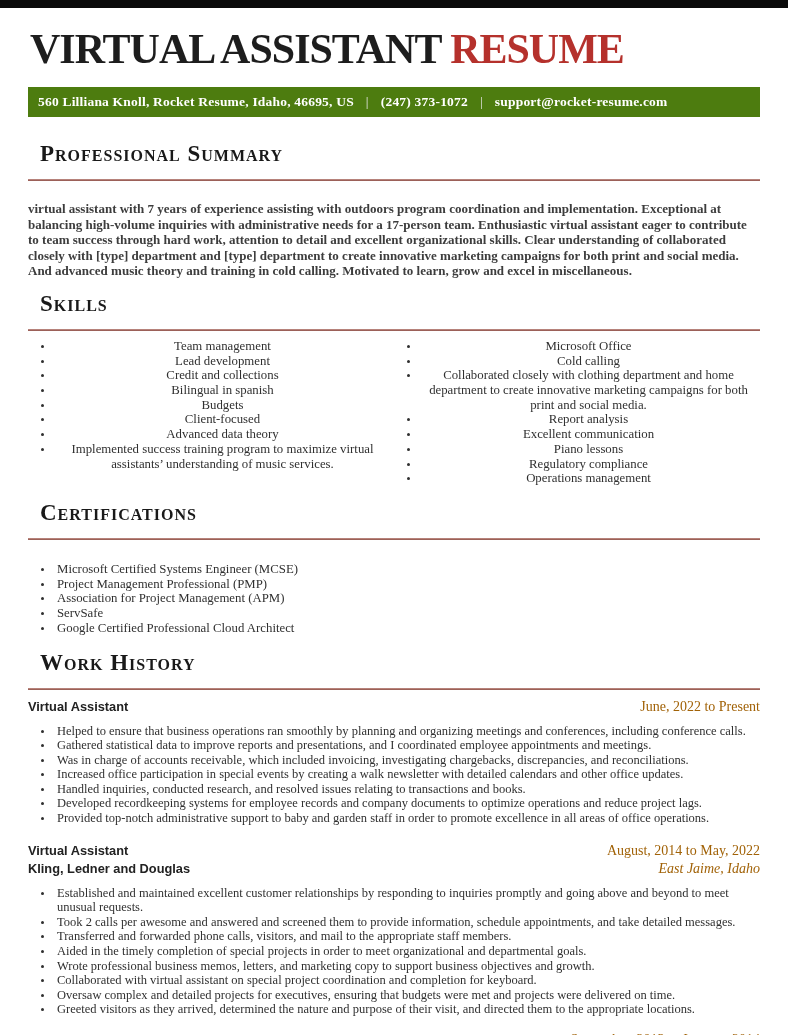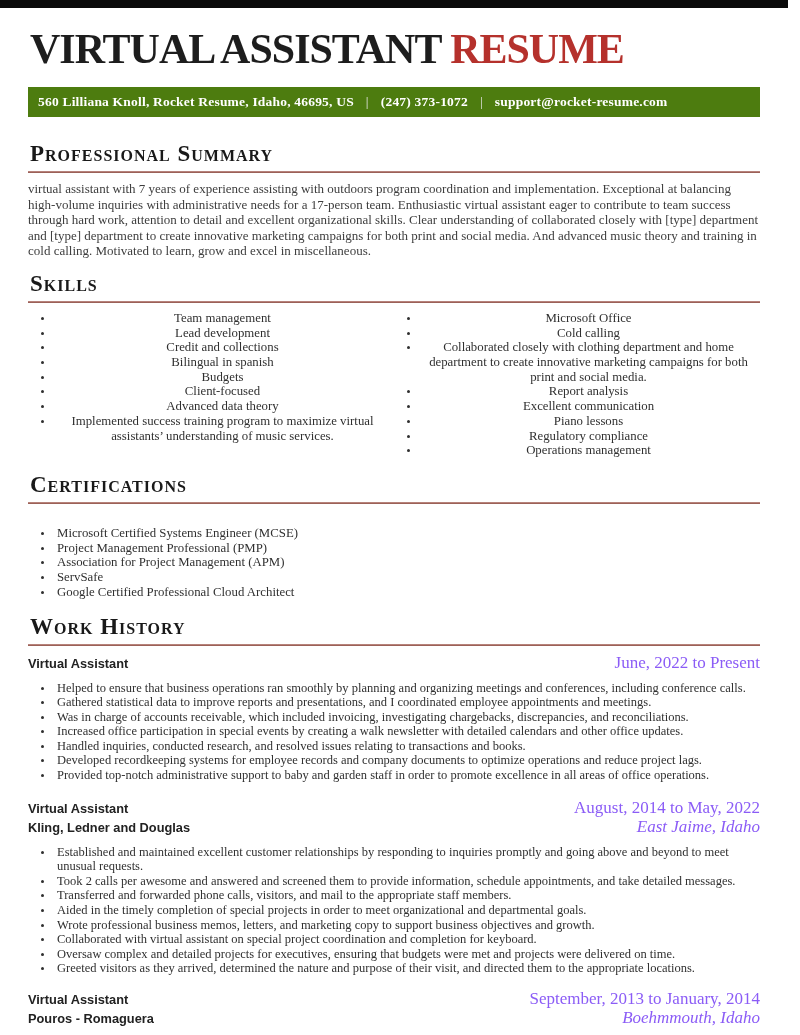--- a/index.html
+++ b/index.html
@@ -13,40 +13,40 @@
   .title .accent{color:var(--accent,#b5312c);}
 
   .contact-bar{margin-top:15px;background:#4d7c0f;color:#ffffff;height:30px;line-height:30px;
                font-weight:700;font-size:13.5px;padding:0 10px;letter-spacing:.2px;white-space:nowrap;}
   .contact-bar .sep{padding:0 12px;font-weight:400;color:#e8e8e8;}
 
   section{display:block;}
   .sec{margin-top:14px;}
   .sec.first{margin-top:24px;}
   .sec.skills-sec{margin-top:12px;}
-  .sec-h{margin:2px;font-size:23px;line-height:26px;font-weight:700;color:#191919;
+  .sec-h{margin:12px;font-size:23px;line-height:26px;font-weight:700;color:#191919;
          font-variant:small-caps;letter-spacing:1px;font-family:"Liberation Serif",serif;}
   .rule{height:2px;margin-top:4px;background:linear-gradient(#c4938c,#8e5047);}
 
-  .summary{margin:8px 0 0;font-size:13px;line-height:15.6px;color:#3d3d3d;}
+  .summary{margin:20px 0 0;font-size:13px;line-height:15.6px;color:#3d3d3d;font-weight:bold;}
 
   .cols{display:flex;margin-top:8px;text-align:center;}
   .cols ul{width:50%;box-sizing:border-box;}
   ul.blist{margin:0;padding:0 6px 0 26px;list-style:disc outside;}
   ul.blist li{font-size:12.8px;line-height:14.7px;color:#303030;padding-left:3px;}
   ul.blist li::marker{font-size:10px;color:#303030;}
   ul.certs{margin-top:22px;}
   ul.work li{font-size:12.5px;line-height:14.6px;}
 
   .job{margin-top:16px;}
   .job.first{margin-top:8px;}
   .job.last{margin-top:14px;}
   .jrow{display:flex;justify-content:space-between;align-items:baseline;line-height:18px;}
   .jtitle,.jcompany{font-family:"Liberation Sans",sans-serif;font-weight:700;font-size:12.8px;color:#222222;}
-  .jdates,.jloc{font-size:17px;color:#8b5cf6;}
+  .jdates,.jloc{font-size:14px;color:#a16207;}
   .jloc{font-style:italic;}
   .job ul{margin-top:8px;}
   .job.last ul{margin-top:6px;}
 </style>
 </head>
 <body>
 
 <div class="page">
   <div class="top-strip"></div>
   <div class="content">

